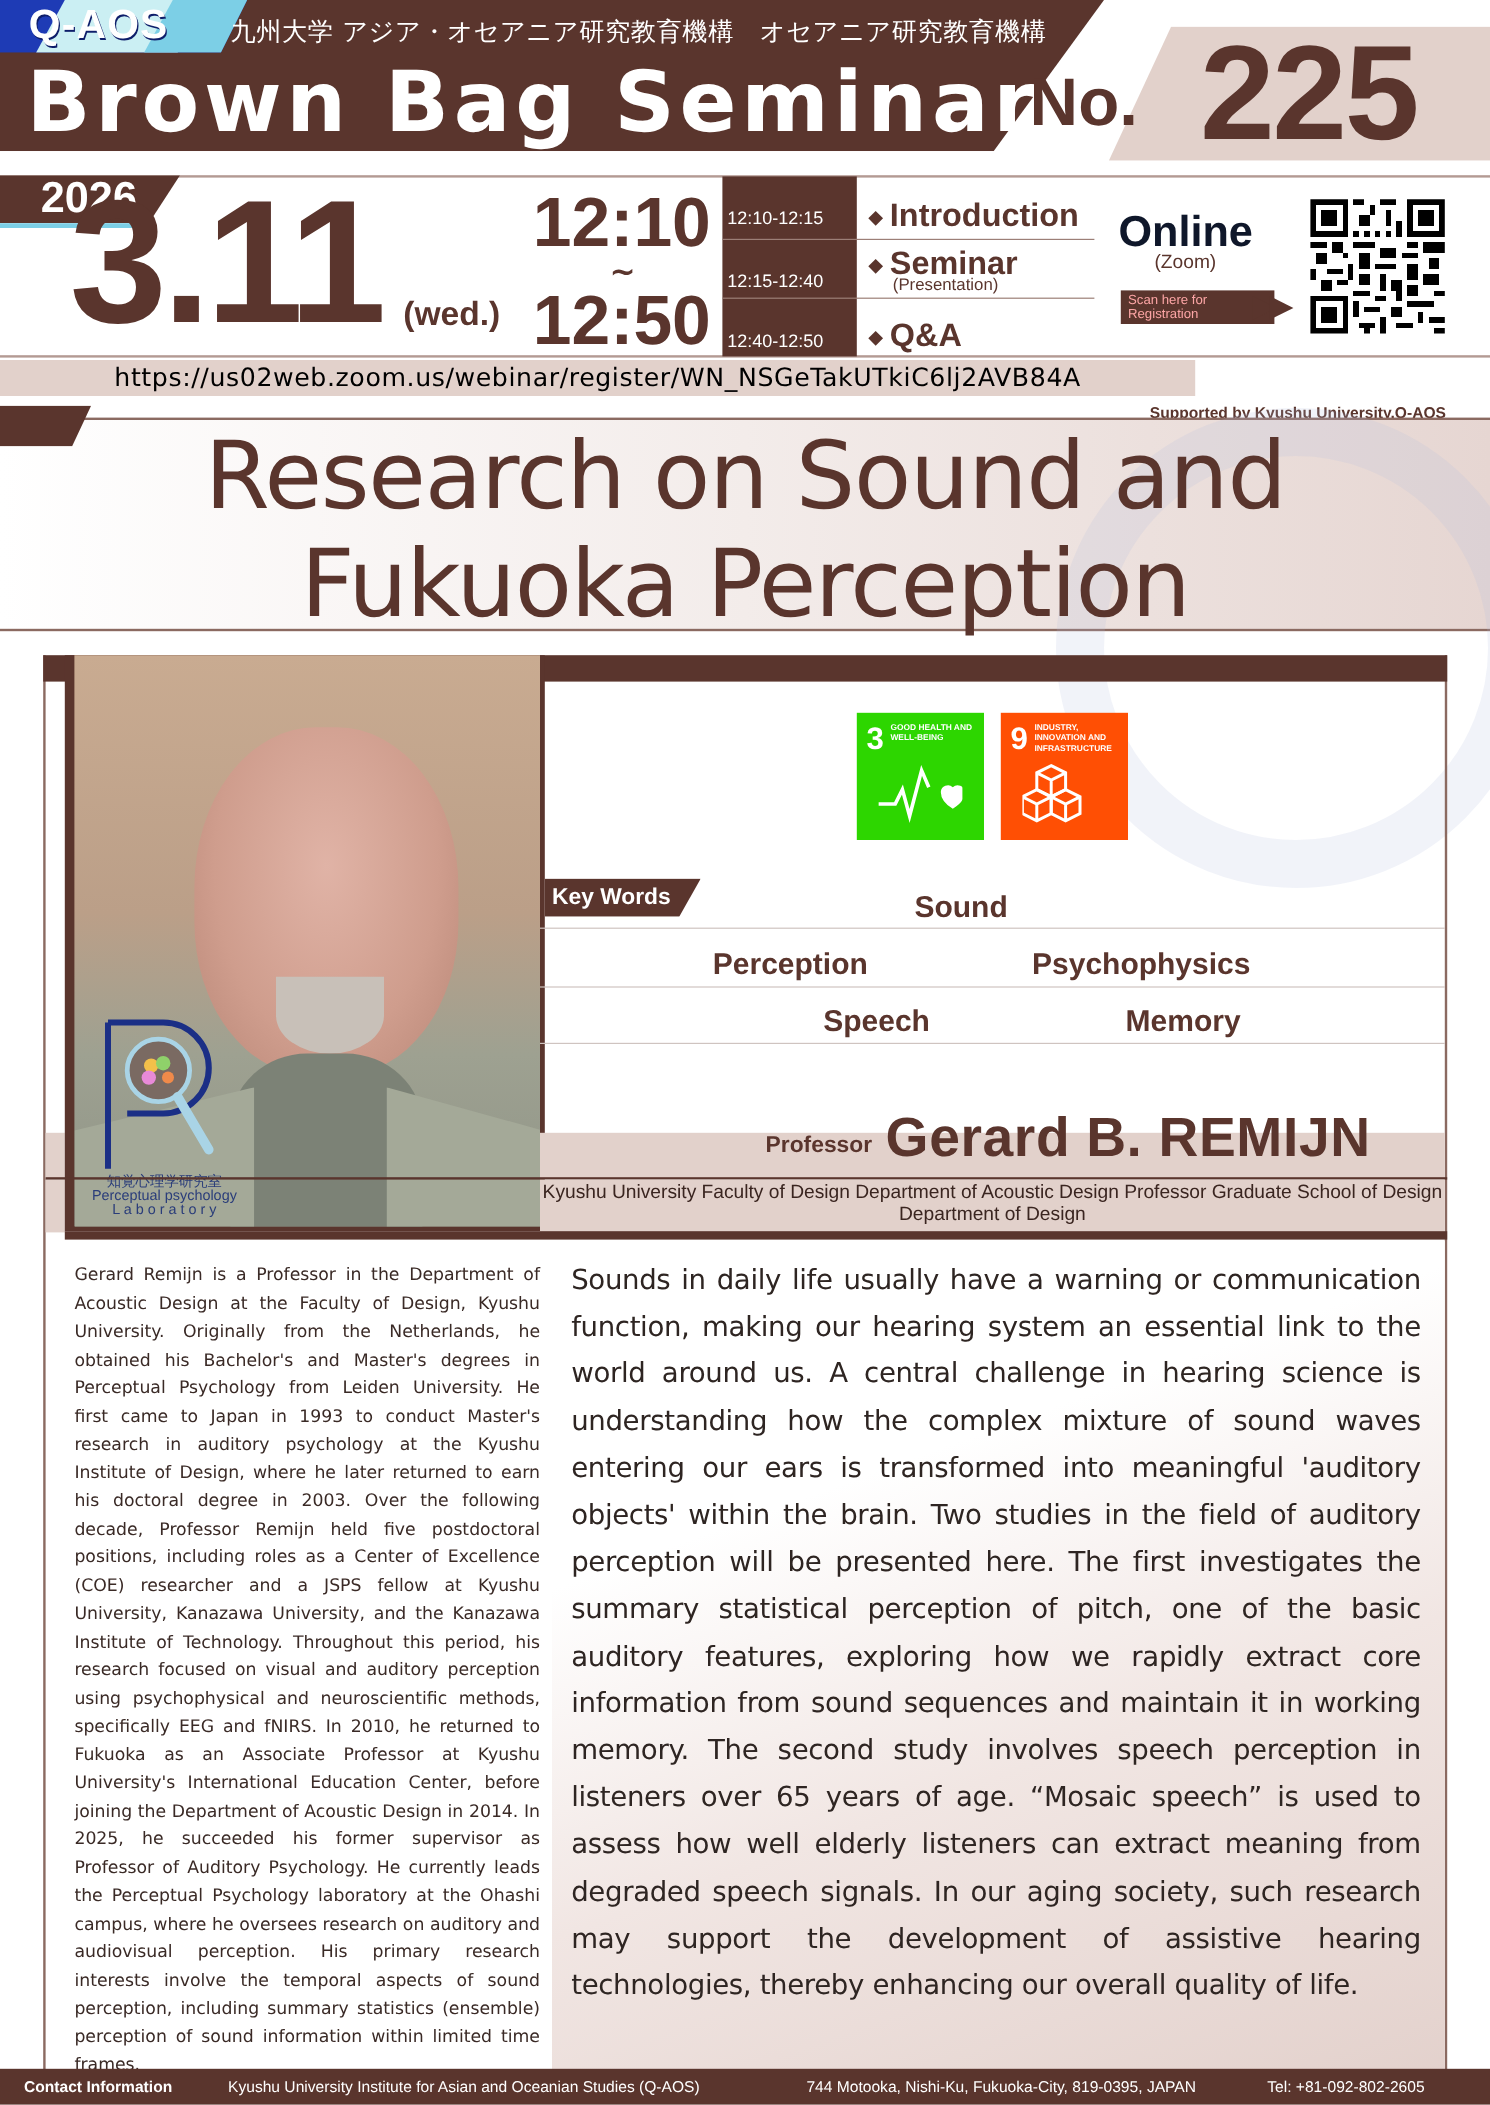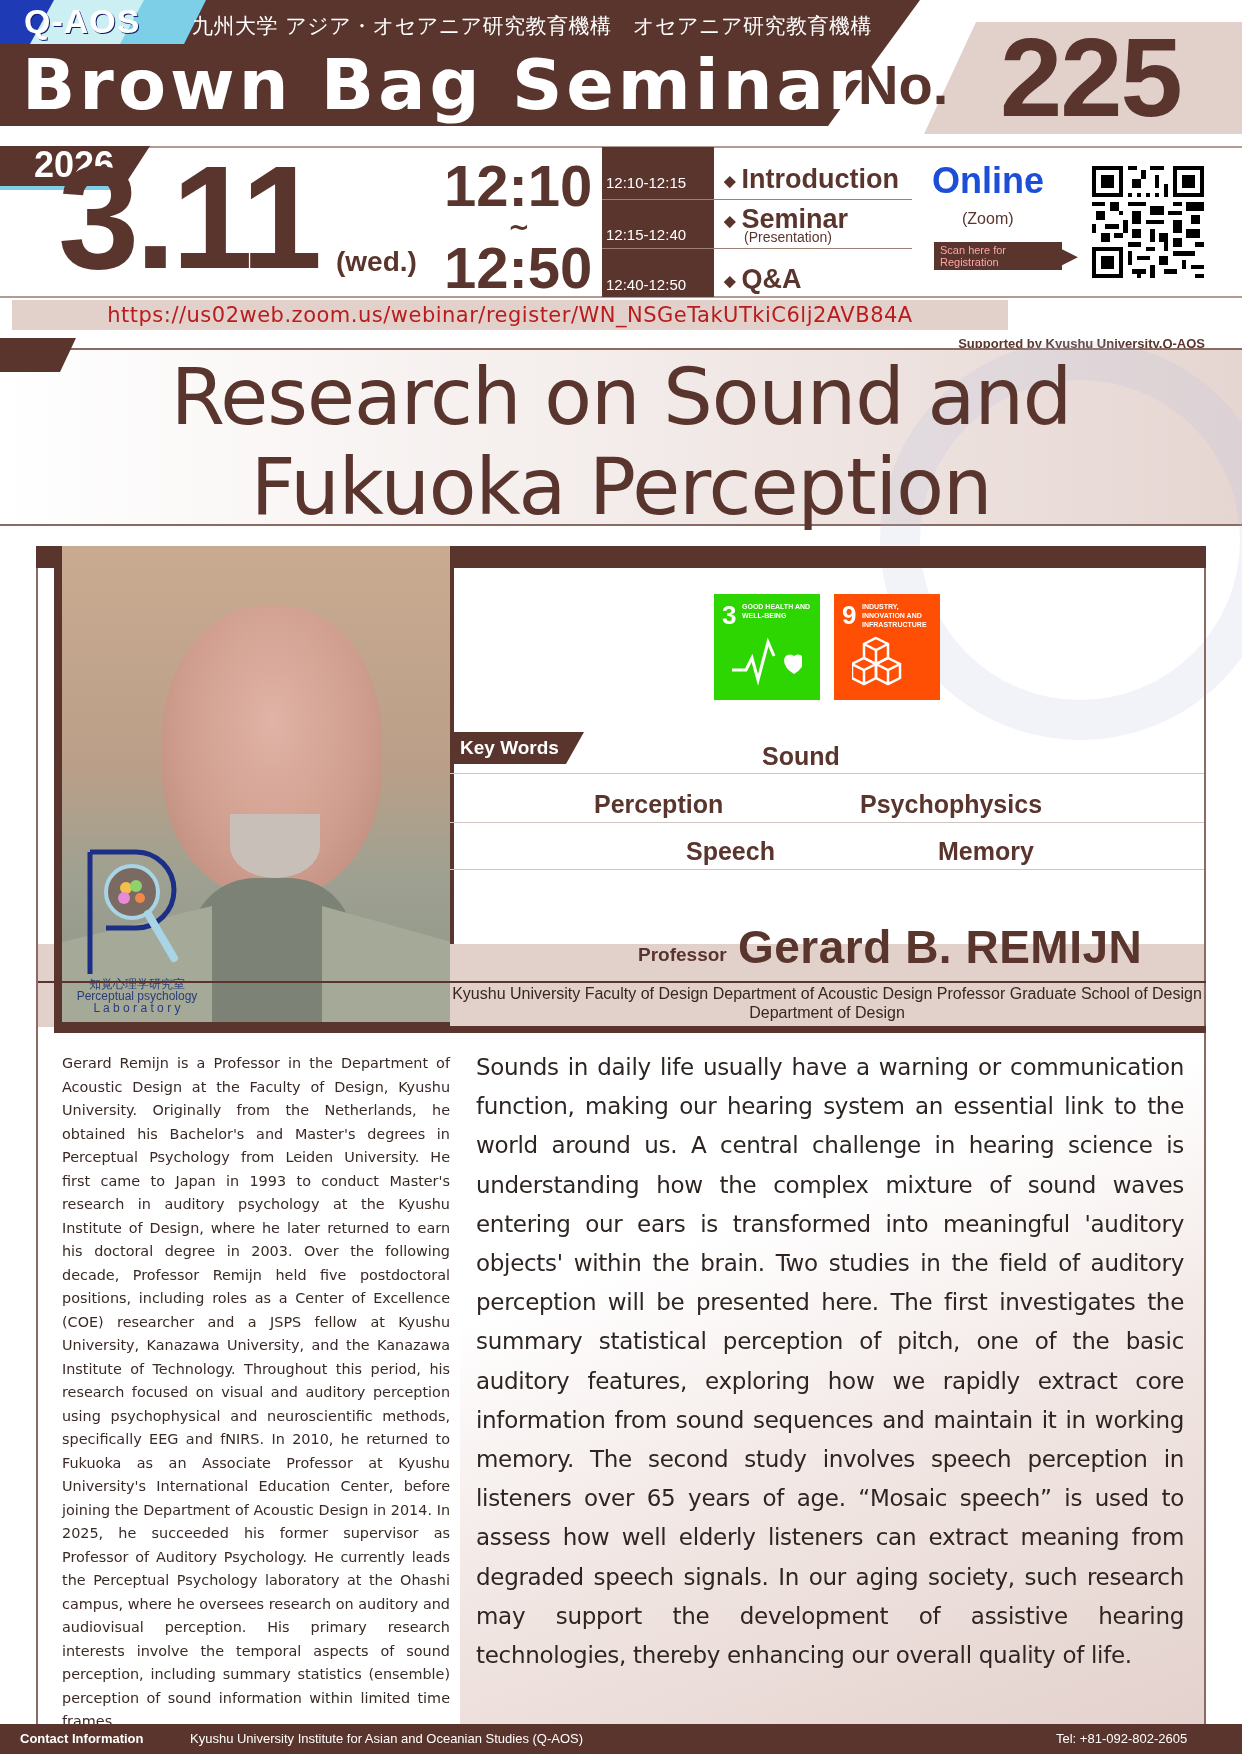--- a/index.html
+++ b/index.html
@@ -30,27 +30,27 @@
   .time-end { left: 444px; top: 238px; font-family: "Liberation Sans", sans-serif; font-weight: bold; font-size: 58px; color: #5a352d; line-height: 60px; }
   .date-botline { left: 0; top: 296px; width: 1242px; height: 2px; background: #b39a93; }
 
   .sched-col { left: 602px; top: 147px; width: 112px; height: 150px; background: #5a352d; }
   .sched-time { position: absolute; left: 606px; font-family: "Liberation Sans", sans-serif; font-size: 15px; color: #ffffff; }
   .sched-sep { position: absolute; left: 602px; width: 310px; height: 1px; background: #9c7f77; }
   .sched-label { position: absolute; left: 724px; font-family: "Liberation Sans", sans-serif; font-weight: bold; font-size: 27px; color: #5a352d; white-space: nowrap; }
   .sched-sub { position: absolute; left: 744px; top: 229px; font-family: "Liberation Sans", sans-serif; font-size: 14px; color: #5a352d; }
   .diamond { font-size: 15px; vertical-align: middle; margin-right: 6px; }
 
-  .online { left: 932px; top: 160px; font-family: "Liberation Sans", sans-serif; font-weight: bold; font-size: 36px; color: #1d4ed8; }
+  .online { left: 932px; top: 172px; font-family: "Liberation Sans", sans-serif; font-weight: bold; font-size: 36px; color: #0f172a; }
   .zoom-lbl { left: 962px; top: 210px; font-family: "Liberation Sans", sans-serif; font-size: 16px; color: #5a352d; }
   .scan-btn { left: 934px; top: 242px; width: 128px; height: 28px; background: #5a352d; color: #fca5a5; font-family: "Liberation Sans", sans-serif; font-size: 11px; line-height: 12px; padding: 2px 6px; }
   .scan-arrows { left: 1044px; top: 240px; color: #5a352d; font-size: 26px; letter-spacing: -6px; }
   .qr { left: 1092px; top: 166px; width: 112px; height: 112px; background: #fff; }
 
-  .url-bar { left: 0; top: 300px; width: 996px; height: 30px; background: #e2d1cb; text-align: center; font-family: "DejaVu Sans", sans-serif; font-size: 21px; color: #b91c1c; line-height: 30px; letter-spacing: 0.5px; margin-left: 12px; }
+  .url-bar { left: 0; top: 300px; width: 996px; height: 30px; background: #e2d1cb; text-align: center; font-family: "DejaVu Sans", sans-serif; font-size: 21px; color: #000000; line-height: 30px; letter-spacing: 0.5px; }
   .supported { left: 860px; top: 336px; font-family: "Liberation Sans", sans-serif; font-weight: bold; font-size: 13px; color: #5a352d; width: 345px; text-align: right; }
 
   
   .title-band { left: 0; top: 348px; width: 1242px; height: 178px; background: linear-gradient(90deg, #ffffff 0%, #f3ecea 50%, #e6d6d2 100%); border-top: 2px solid #8b6a61; border-bottom: 2px solid #8b6a61; }
   .title-tab { left: 0; top: 338px; width: 76px; height: 34px; background: #5a352d; clip-path: polygon(0 0, 76px 0, 60px 34px, 0 34px); }
   .watermark { left: 880px; top: 340px; width: 400px; height: 400px; border-radius: 50%; border: 40px solid rgba(180,190,220,0.18); }
   .main-title { left: 0; top: 352px; width: 1242px; text-align: center; font-family: "DejaVu Sans", sans-serif; font-size: 78px; color: #5a352d; line-height: 90px; font-weight: normal; letter-spacing: -1px; }
 
   
   .prof-frame { left: 36px; top: 546px; width: 1170px; height: 1186px; border-left: 2px solid #8b6a61; border-right: 2px solid #8b6a61; }
@@ -272,14 +272,15 @@
 <div class="abs affil">Kyushu University Faculty of Design Department of Acoustic Design Professor Graduate School of Design Department of Design</div>
 <div class="abs affil-bar"></div>
 
 <div class="abs bio">Gerard Remijn is a Professor in the Department of Acoustic Design at the Faculty of Design, Kyushu University. Originally from the Netherlands, he obtained his Bachelor's and Master's degrees in Perceptual Psychology from Leiden University. He first came to Japan in 1993 to conduct Master's research in auditory psychology at the Kyushu Institute of Design, where he later returned to earn his doctoral degree in 2003. Over the following decade, Professor Remijn held five postdoctoral positions, including roles as a Center of Excellence (COE) researcher and a JSPS fellow at Kyushu University, Kanazawa University, and the Kanazawa Institute of Technology. Throughout this period, his research focused on visual and auditory perception using psychophysical and neuroscientific methods, specifically EEG and fNIRS. In 2010, he returned to Fukuoka as an Associate Professor at Kyushu University's International Education Center, before joining the Department of Acoustic Design in 2014. In 2025, he succeeded his former supervisor as Professor of Auditory Psychology. He currently leads the Perceptual Psychology laboratory at the Ohashi campus, where he oversees research on auditory and audiovisual perception. His primary research interests involve the temporal aspects of sound perception, including summary statistics (ensemble) perception of sound information within limited time frames.</div>
 <div class="abs abstract-bg"></div>
 <div class="abs abstract">Sounds in daily life usually have a warning or communication function, making our hearing system an essential link to the world around us. A central challenge in hearing science is understanding how the complex mixture of sound waves entering our ears is transformed into meaningful 'auditory objects' within the brain. Two studies in the field of auditory perception will be presented here. The first investigates the summary statistical perception of pitch, one of the basic auditory features, exploring how we rapidly extract core information from sound sequences and maintain it in working memory. The second study involves speech perception in listeners over 65 years of age. “Mosaic speech” is used to assess how well elderly listeners can extract meaning from degraded speech signals. In our aging society, such research may support the development of assistive hearing technologies, thereby enhancing our overall quality of life.</div>
 
 <div class="abs footer">
   <span style="left:20px;font-weight:bold">Contact Information</span>
   <span style="left:190px">Kyushu University Institute for Asian and Oceanian Studies (Q-AOS)</span>
+  <span style="left:672px">744 Motooka, Nishi-Ku, Fukuoka-City, 819-0395, JAPAN</span>
   <span style="left:1056px">Tel: +81-092-802-2605</span>
 </div>
 
 </body></html>

